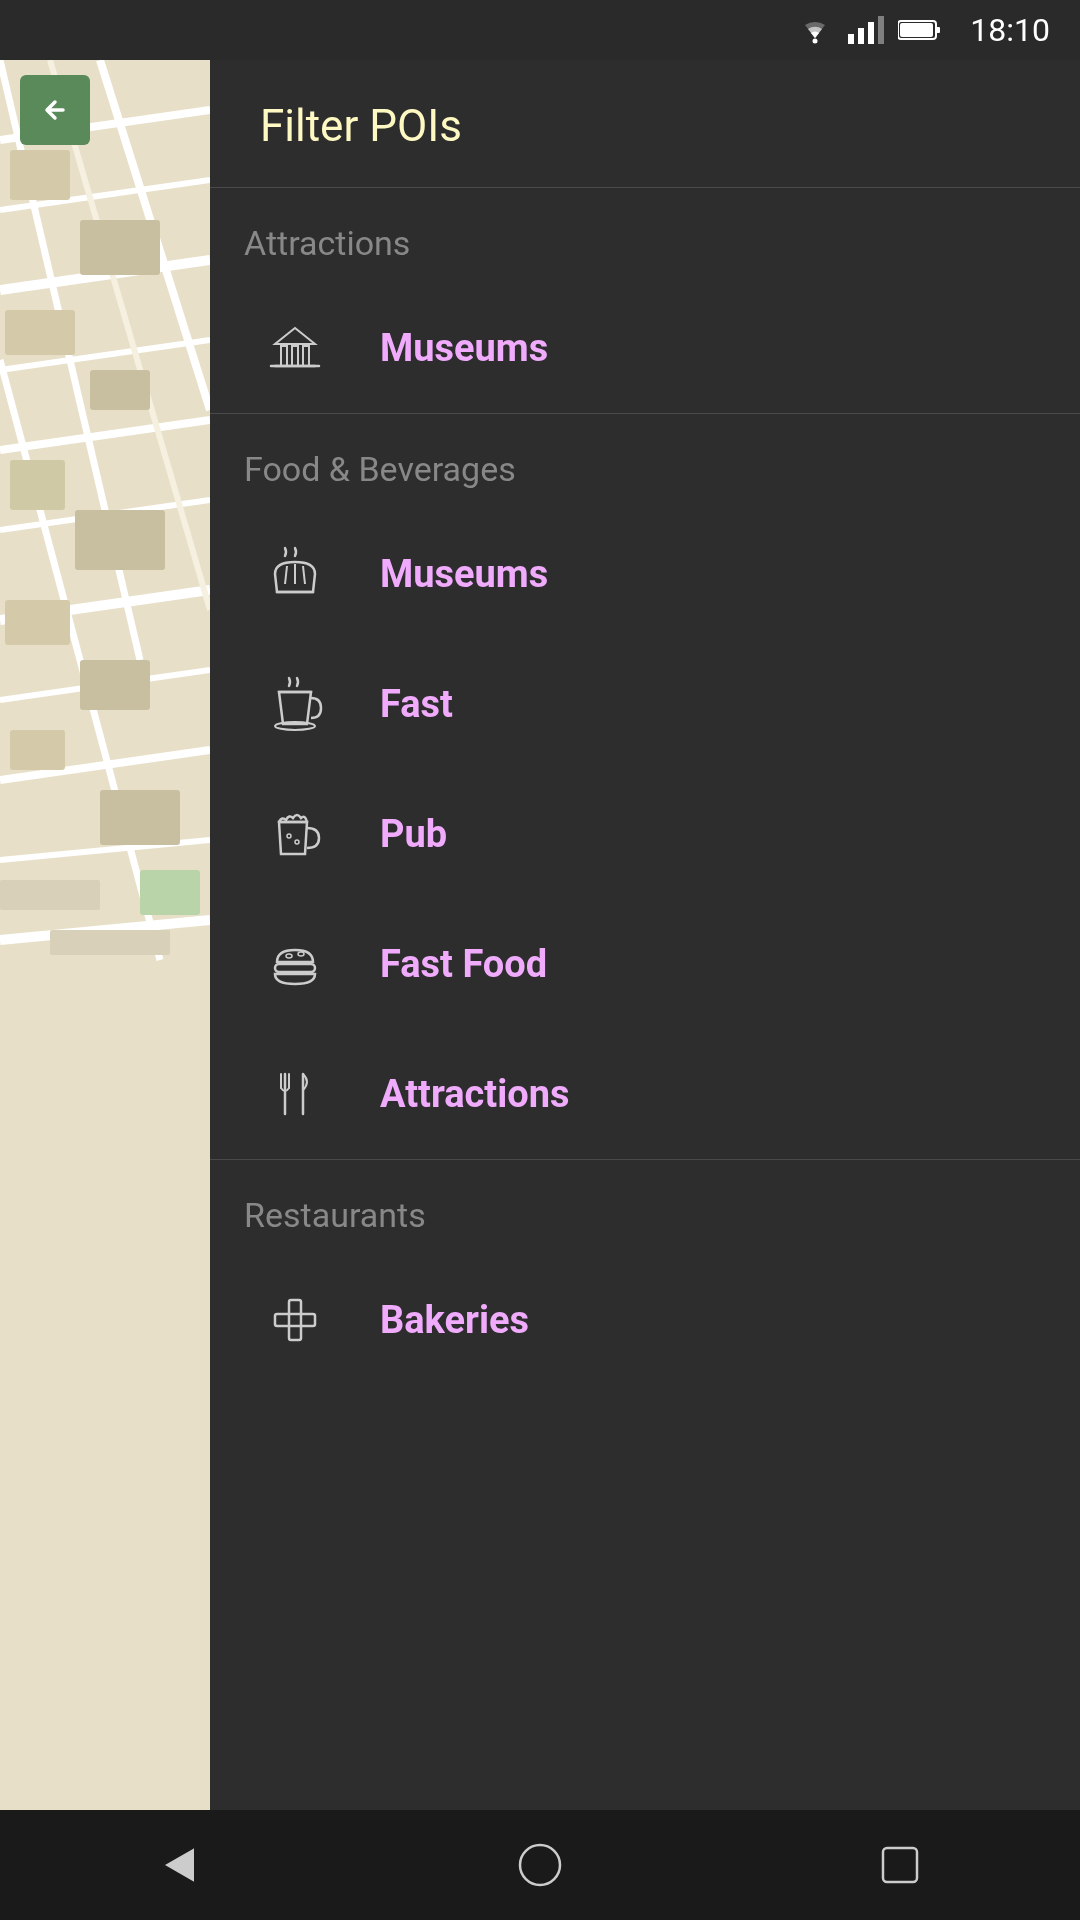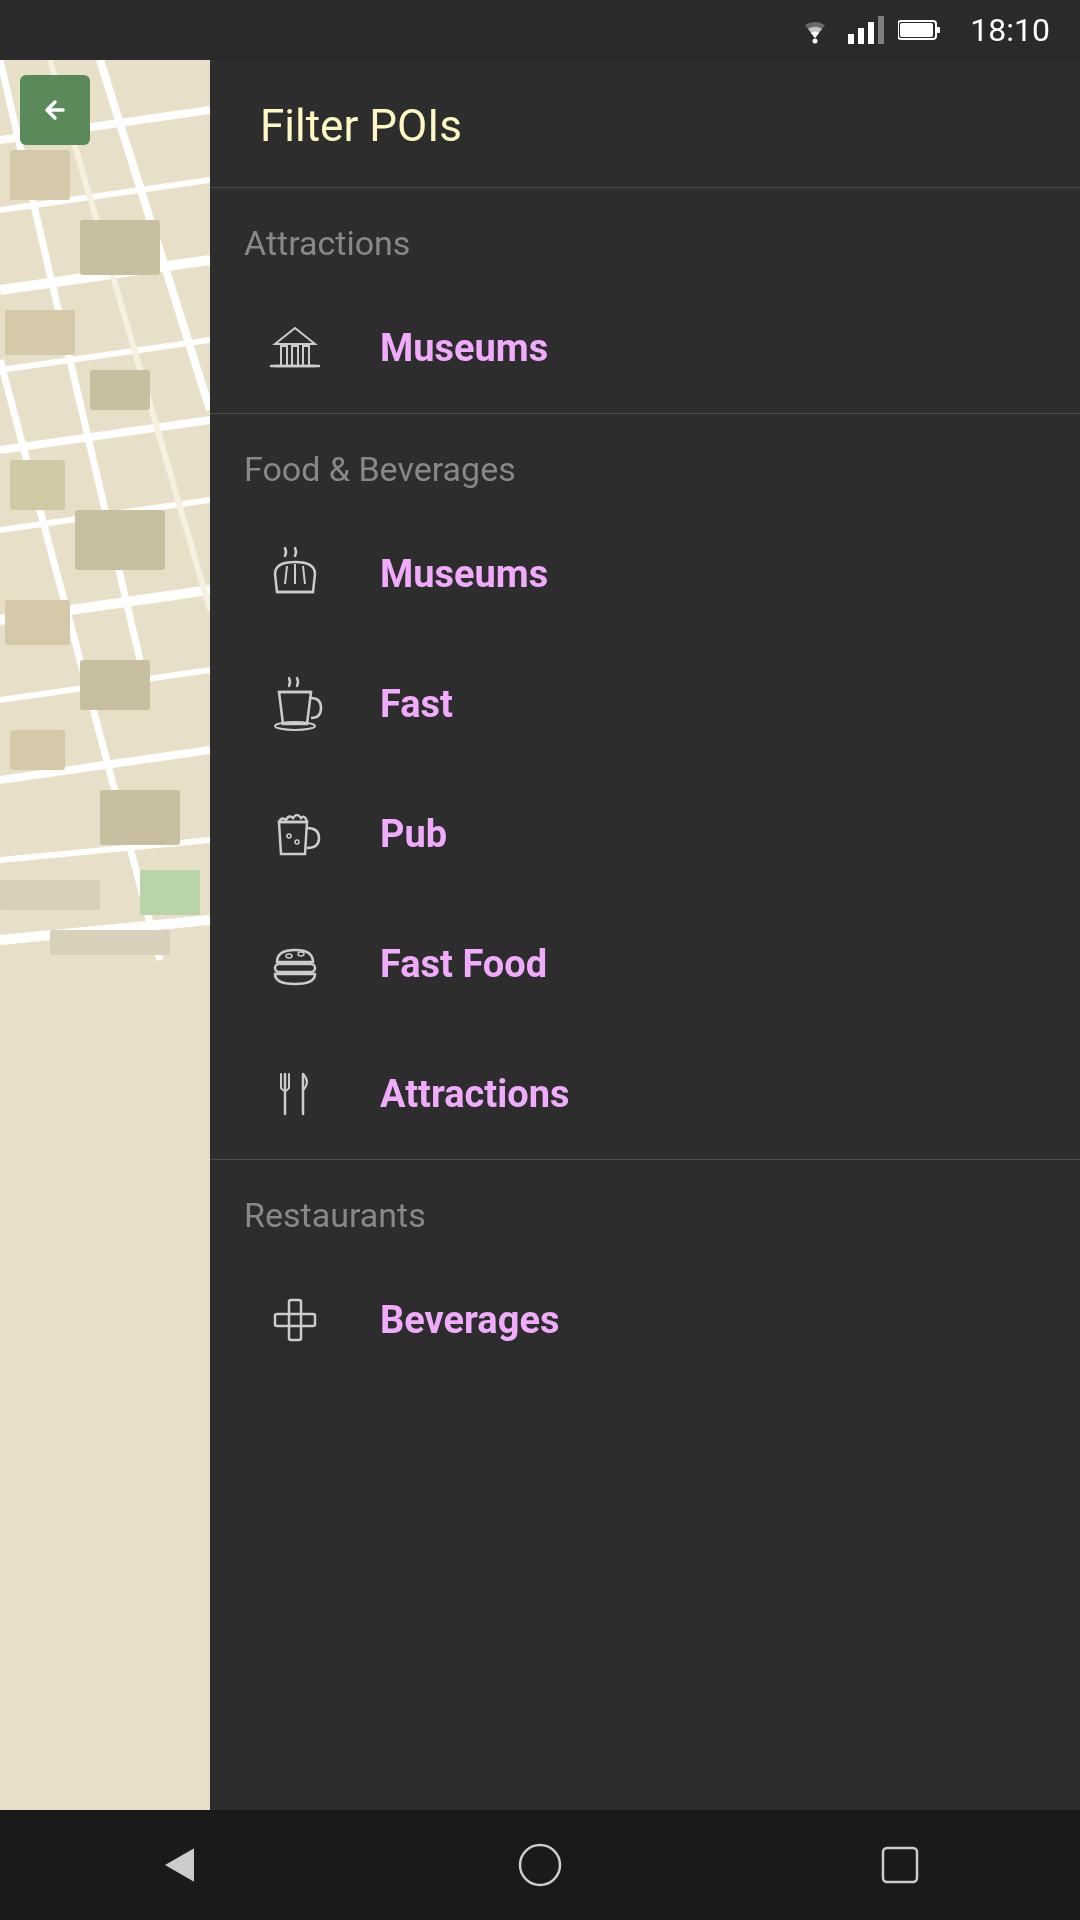--- a/index.html
+++ b/index.html
@@ -370,21 +370,21 @@
     </div>
 
     <div class="list-item">
       <div class="item-icon">
         <svg viewBox="0 0 56 56">
 
           <rect x="22" y="8" width="12" height="40" rx="2" stroke="#ccc" stroke-width="2.5" fill="none"></rect>
           <rect x="8" y="22" width="40" height="12" rx="2" stroke="#ccc" stroke-width="2.5" fill="none"></rect>
         </svg>
       </div>
-      <span class="item-label">Beverages</span>
+      <span class="item-label">Bakeries</span>
     </div>
   </div>
 </div>
 
 <div class="nav-bar">
   <div class="nav-btn">
     <svg viewBox="0 0 50 50">
       <polygon points="38,10 12,25 38,40" stroke="#ccc" stroke-width="2" fill="#ccc"></polygon>
     </svg>
   </div>

